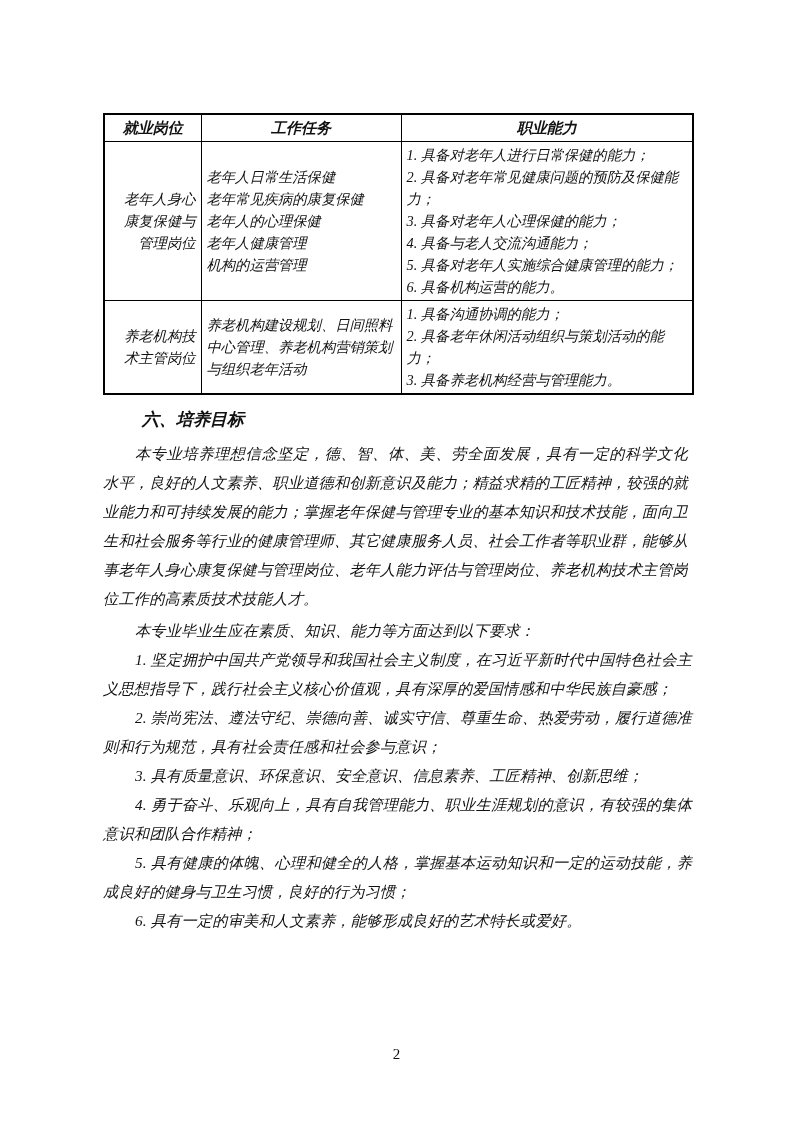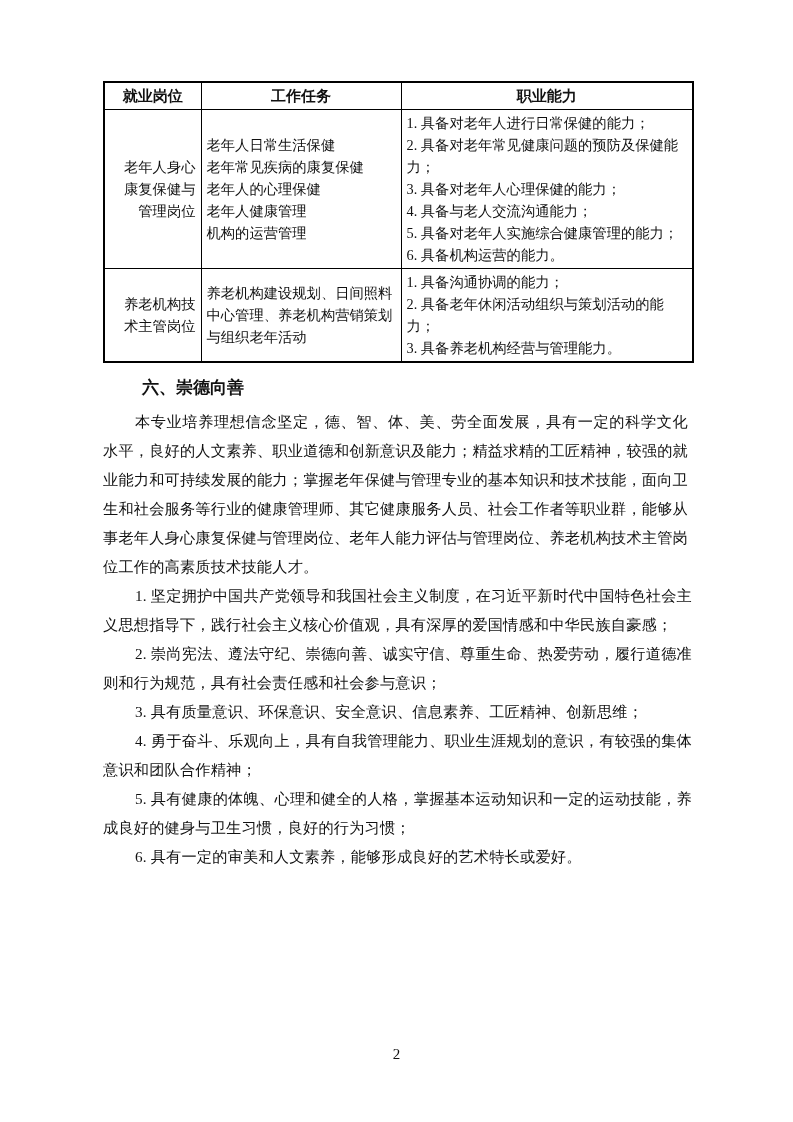--- a/index.html
+++ b/index.html
@@ -9,21 +9,22 @@
     background: #ffffff;
     color: #111;
     font-family: "Liberation Serif", "DejaVu Serif", serif;
   }
   .page {
     position: relative;
     width: 793px; height: 1122px;
     overflow: hidden;
   }
   .content {
-    padding: 81px 101px 0 103px;
+    padding: 113px 101px 0 103px;
+    font-style: italic;
   }
 
   
   table.jobs {
     width: 589px;
     border-collapse: collapse;
     border: 2px solid #000;
     font-size: 14.3px;
     line-height: 22px;
     table-layout: fixed;
@@ -128,23 +129,24 @@
           </td>
           <td class="cell-abilities">
             <span class="cell-line">1. 具备沟通协调的能力；</span>
             <span class="cell-line">2. 具备老年休闲活动组织与策划活动的能力；</span>
             <span class="cell-line">3. 具备养老机构经营与管理能力。</span>
           </td>
         </tr>
       </tbody>
     </table>
 
-    <div class="section-heading">六、崇德向善</div>
+    <div class="section-heading">六、培养目标</div>
     <p class="body-para">本专业培养理想信念坚定，德、智、体、美、劳全面发展，具有一定的科学文化水平，良好的人文素养、职业道德和创新意识及能力；精益求精的工匠精神，较强的就业能力和可持续发展的能力；掌握老年保健与管理专业的基本知识和技术技能，面向卫生和社会服务等行业的健康管理师、其它健康服务人员、社会工作者等职业群，能够从事老年人身心康复保健与管理岗位、老年人能力评估与管理岗位、养老机构技术主管岗位工作的高素质技术技能人才。</p>
 
+    <p class="body-para tight">本专业毕业生应在素质、知识、能力等方面达到以下要求：</p>
 
     <p class="body-para item">1. 坚定拥护中国共产党领导和我国社会主义制度，在习近平新时代中国特色社会主义思想指导下，践行社会主义核心价值观，具有深厚的爱国情感和中华民族自豪感；</p>
     <p class="body-para item">2. 崇尚宪法、遵法守纪、崇德向善、诚实守信、尊重生命、热爱劳动，履行道德准则和行为规范，具有社会责任感和社会参与意识；</p>
     <p class="body-para item">3. 具有质量意识、环保意识、安全意识、信息素养、工匠精神、创新思维；</p>
     <p class="body-para item">4. 勇于奋斗、乐观向上，具有自我管理能力、职业生涯规划的意识，有较强的集体意识和团队合作精神；</p>
     <p class="body-para item">5. 具有健康的体魄、心理和健全的人格，掌握基本运动知识和一定的运动技能，养成良好的健身与卫生习惯，良好的行为习惯；</p>
     <p class="body-para item">6. 具有一定的审美和人文素养，能够形成良好的艺术特长或爱好。</p>
   </div>
 
   <div class="page-number">2</div>

